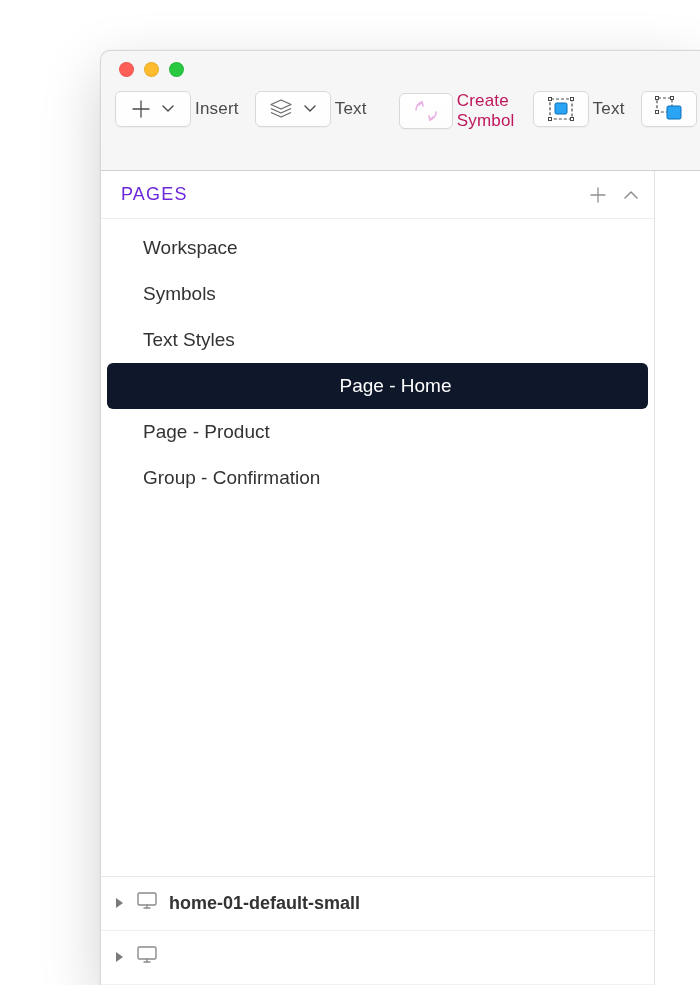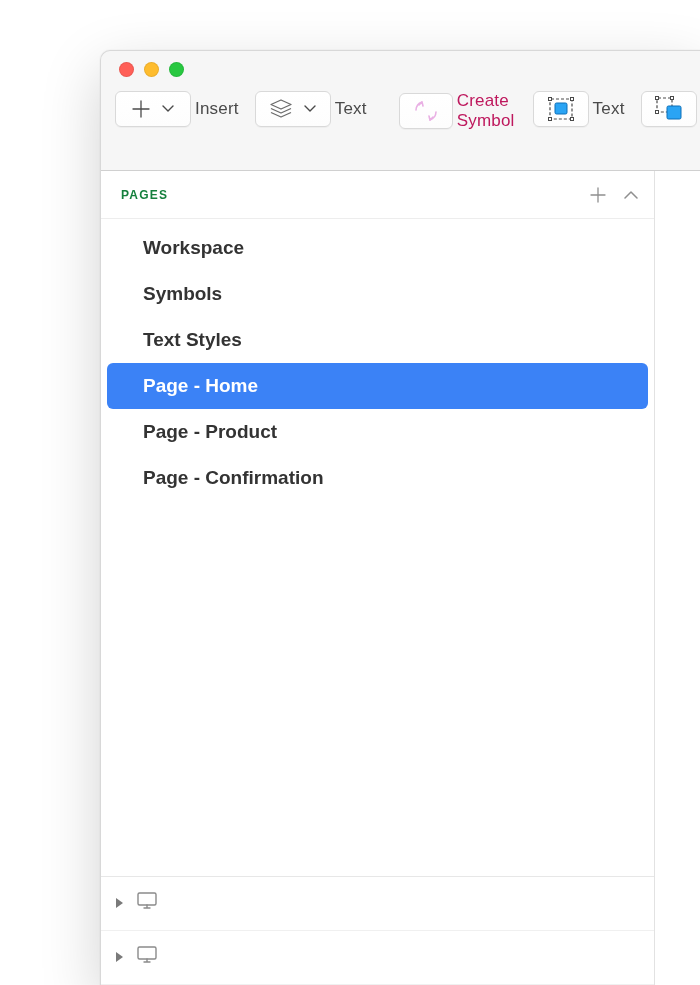--- a/index.html
+++ b/index.html
@@ -99,24 +99,24 @@
     }
 
     .pages-header {
       height: 48px;
       display: flex;
       align-items: center;
       padding: 0 16px 0 20px;
       border-bottom: 1px solid #ededed;
     }
     .pages-title {
-      font-size: 12px;
+      font-size: 18px;
       letter-spacing: 1.2px;
-      color: #15803d;
-      font-weight: 700;
+      color: #6d28d9;
+      font-weight: 400;
     }
     .pages-header-actions {
       margin-left: auto;
       display: flex;
       gap: 18px;
       align-items: center;
     }
     .icon-btn {
       display: flex;
       align-items: center;
@@ -131,25 +131,25 @@
     }
     .page-item {
       height: 46px;
       display: flex;
       align-items: center;
       padding-left: 36px;
       font-size: 19px;
       color: #333333;
       border-radius: 6px;
       margin: 0 6px;
-      font-weight: bold;
     }
     .page-item.selected {
-      background: #3b82f6;
+      background: #0f172a;
       color: #ffffff;
+      justify-content: center;
     }
 
     .artboards {
       margin-top: auto;
       border-top: 1px solid #e7e7e7;
     }
     .artboard-item {
       height: 54px;
       display: flex;
       align-items: center;
@@ -293,37 +293,38 @@
         <li class="page-item">
             <span>Text Styles</span>
           </li>
         <li class="page-item selected">
             <span>Page - Home</span>
           </li>
         <li class="page-item">
             <span>Page - Product</span>
           </li>
         <li class="page-item">
-            <span>Page - Confirmation</span>
+            <span>Group - Confirmation</span>
           </li>
       </ul>
 
       <div class="artboards">
         <div class="artboard-item">
           <span class="disclosure-triangle">
             <svg width="10" height="12" viewBox="0 0 10 12">
                 <path d="M1 1l7 5-7 5z" fill="#7a7a7a"></path>
               </svg>
           </span>
           <span>
             <svg width="24" height="22" viewBox="0 0 24 22">
               <rect x="3" y="3" width="18" height="12" rx="1.5" fill="none" stroke="#8a8a8a" stroke-width="1.4"></rect>
               <path d="M9 18h6M12 15v3" stroke="#8a8a8a" stroke-width="1.4" stroke-linecap="round"></path>
             </svg>
           </span>
+          <span>home-01-default-small</span>
         </div>
         <div class="artboard-item">
           <span class="disclosure-triangle">
             <svg width="10" height="12" viewBox="0 0 10 12">
                 <path d="M1 1l7 5-7 5z" fill="#7a7a7a"></path>
               </svg>
           </span>
           <span>
             <svg width="24" height="22" viewBox="0 0 24 22">
               <rect x="3" y="3" width="18" height="12" rx="1.5" fill="none" stroke="#8a8a8a" stroke-width="1.4"></rect>

